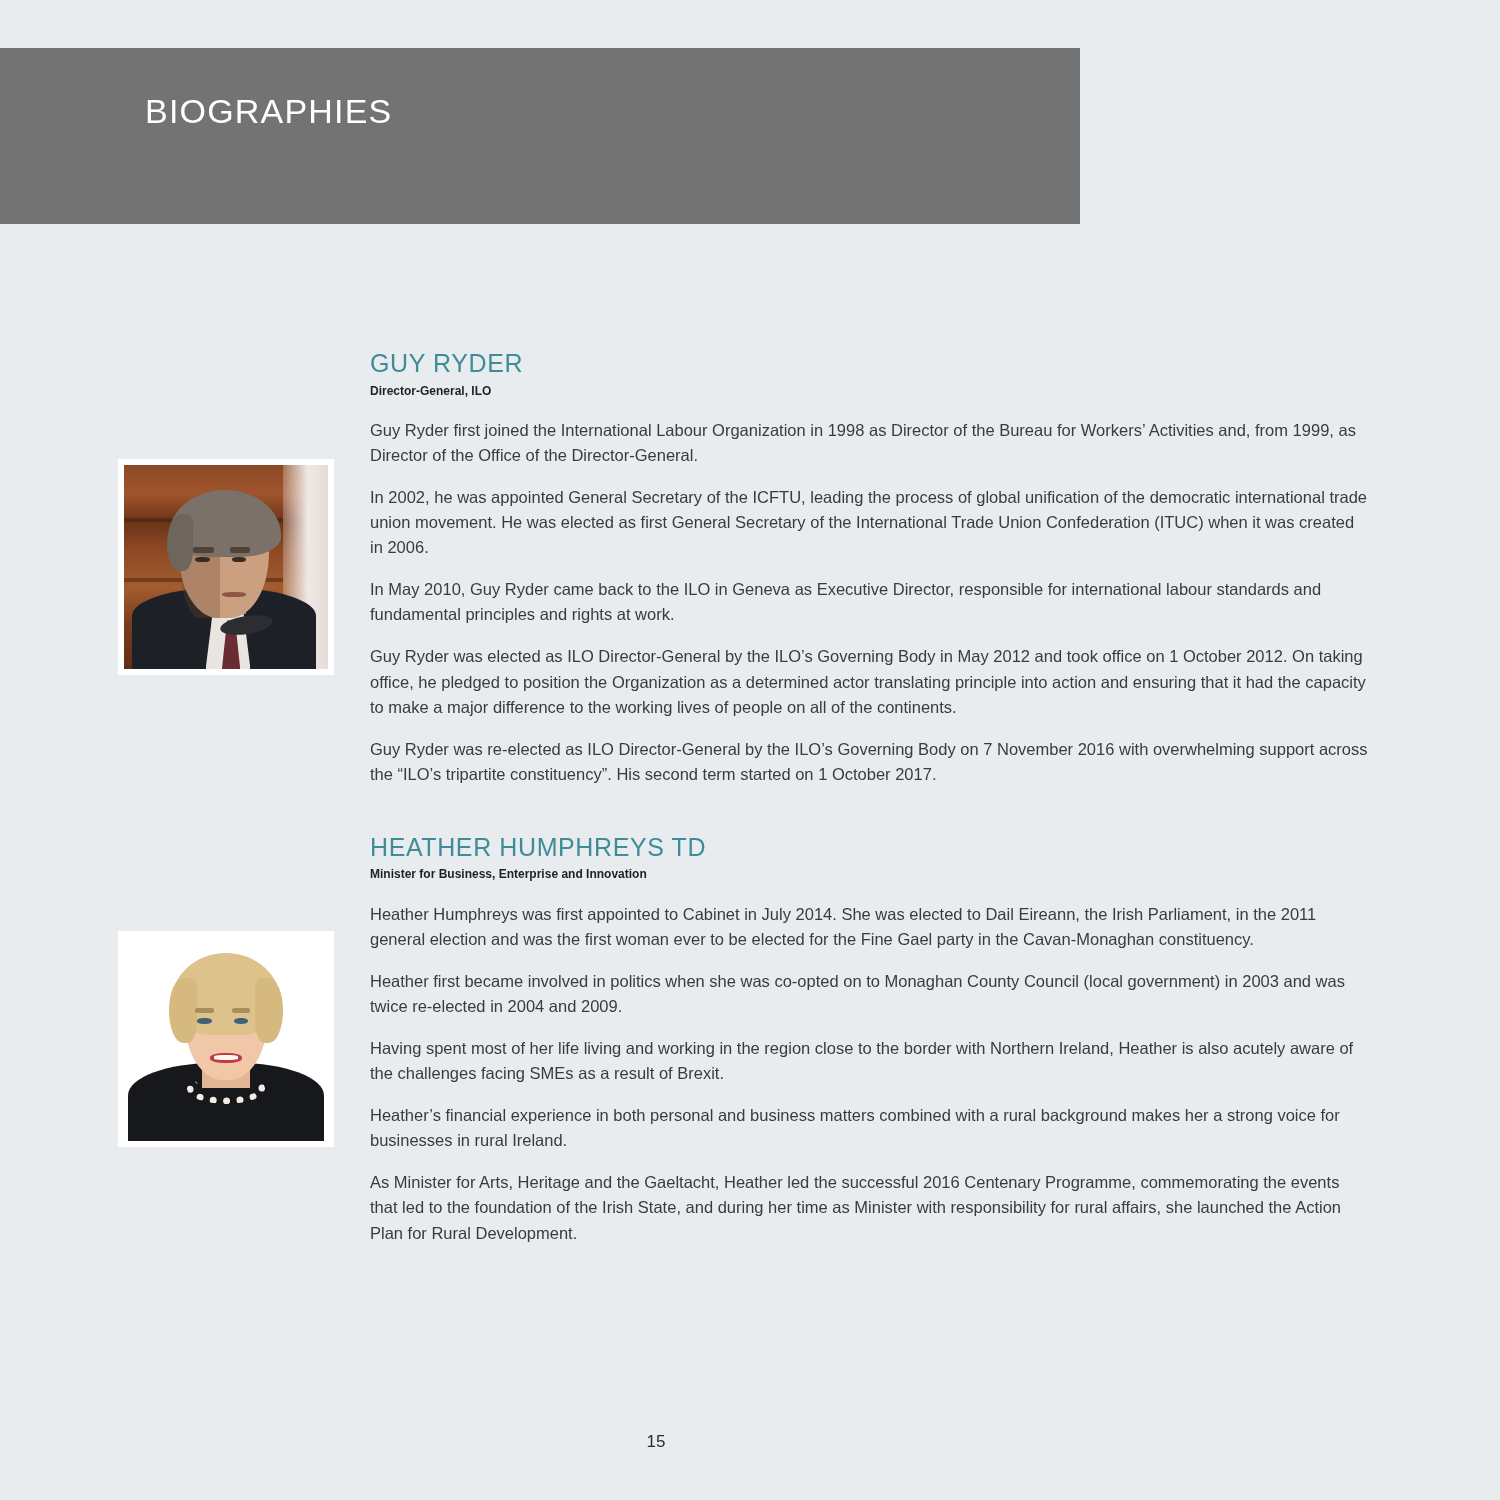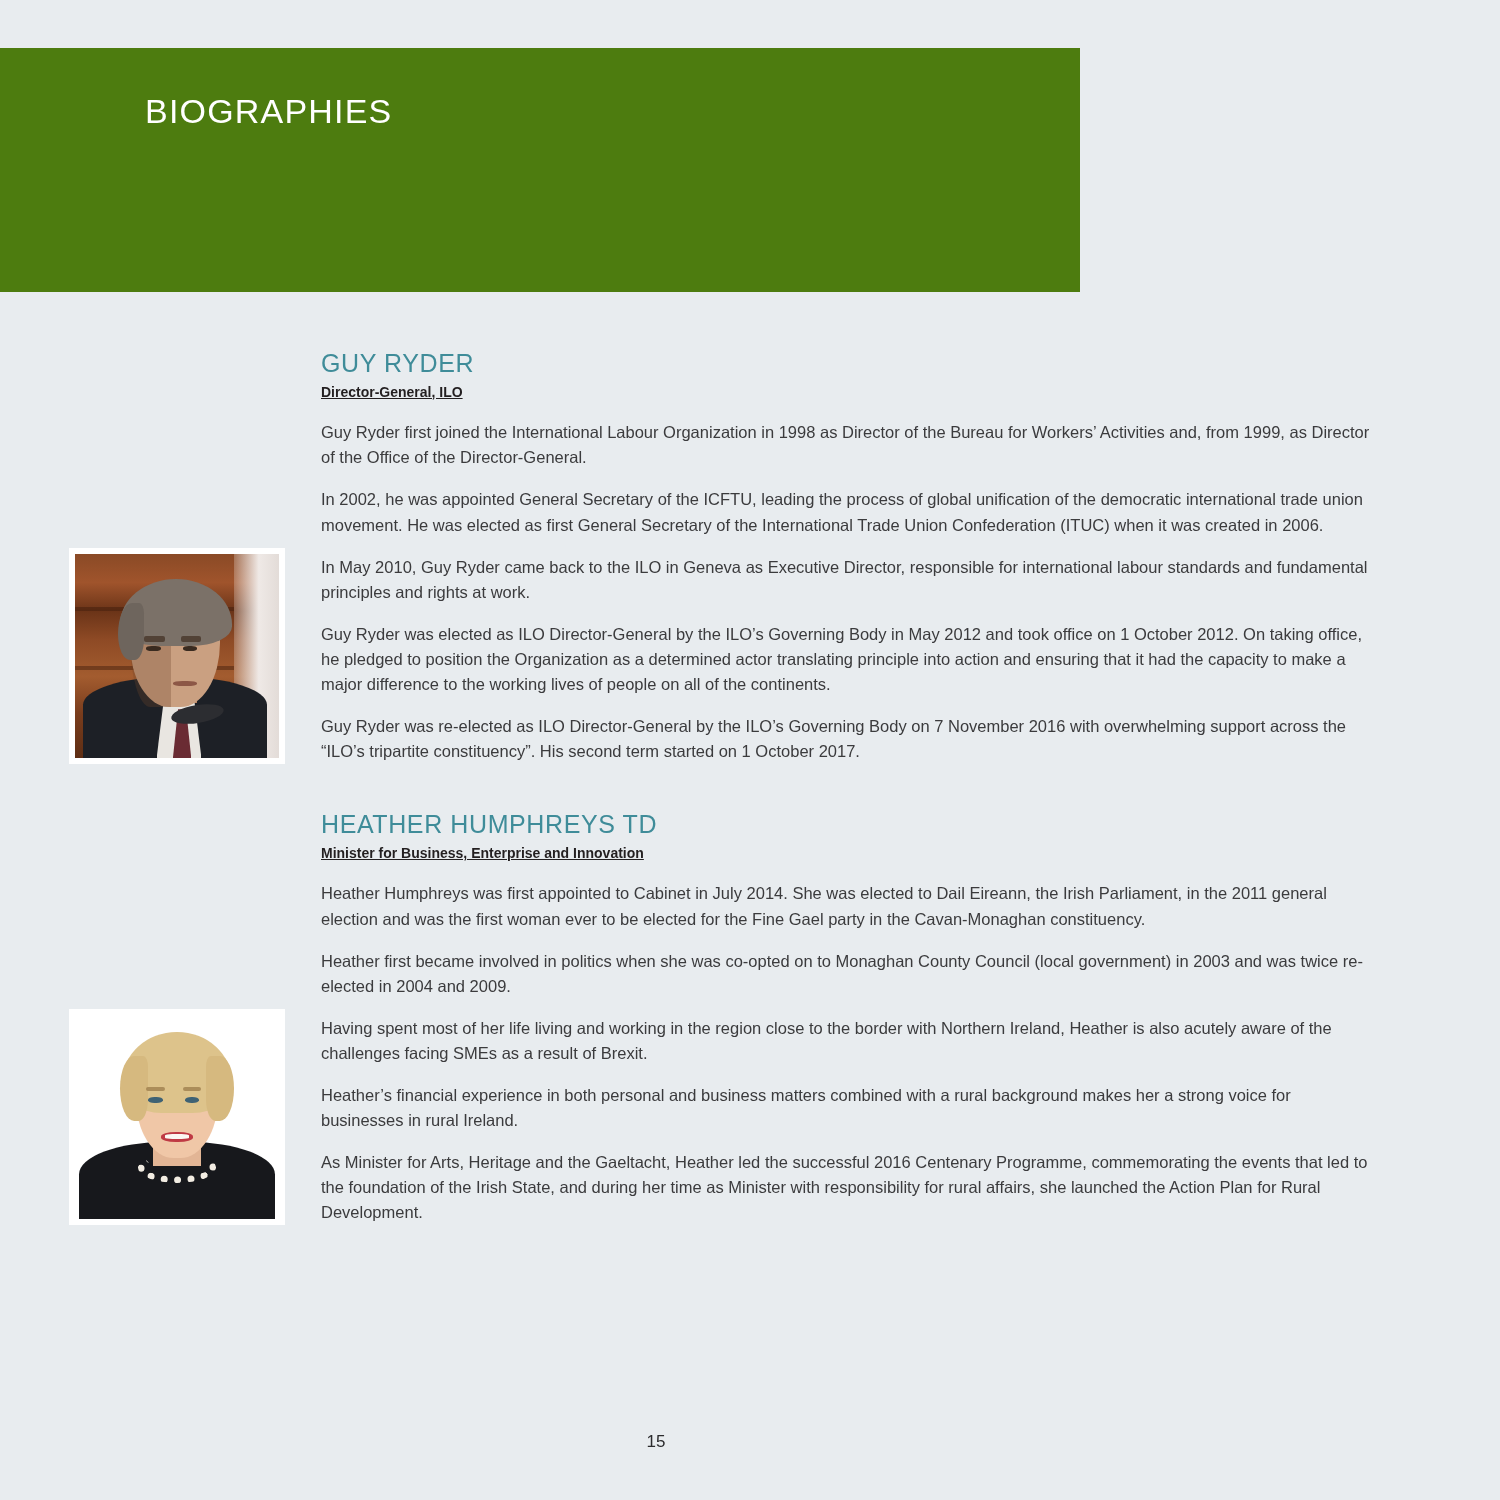--- a/index.html
+++ b/index.html
@@ -14,22 +14,22 @@
     position: relative;
     overflow: hidden;
   }
 
   
   .banner {
     position: absolute;
     left: 0;
     top: 48px;
     width: 1080px;
-    height: 244px;
-    background: #4d7c0f;
+    height: 176px;
+    background: #737373;
   }
   .banner-title {
     position: absolute;
     left: 145px;
     top: 46px;
     color: #ffffff;
     font-size: 34px;
     letter-spacing: 1.2px;
     font-weight: 400;
     line-height: 1;
@@ -39,22 +39,22 @@
   
   .page {
     position: absolute;
     left: 0;
     top: 292px;
     width: 1500px;
   }
 
   .bio {
     display: flex;
-    align-items: flex-end;
-    padding-left: 69px;
+    align-items: center;
+    padding-left: 118px;
     padding-right: 130px;
   }
   .bio--ryder { margin-top: 56px; }
   .bio--humphreys { margin-top: 45px; }
 
   
   .photo-frame {
     flex: 0 0 auto;
     width: 216px;
     height: 216px;
@@ -212,25 +212,24 @@
   .bio-name {
     color: #3f8c99;
     font-size: 25px;
     font-weight: 400;
     letter-spacing: 0.6px;
     margin: 0 0 6px 0;
     line-height: 1.1;
   }
   .bio-role {
     color: #231f20;
-    font-size: 14px;
+    font-size: 12px;
     font-weight: bold;
     margin: 0 0 20px 0;
     line-height: 1.2;
-    text-decoration: underline;
   }
   .bio-para {
     color: #3b3b3d;
     font-size: 16.5px;
     line-height: 1.52;
     margin: 0 0 17px 0;
   }
   .bio-para:last-child { margin-bottom: 0; }
 
   

